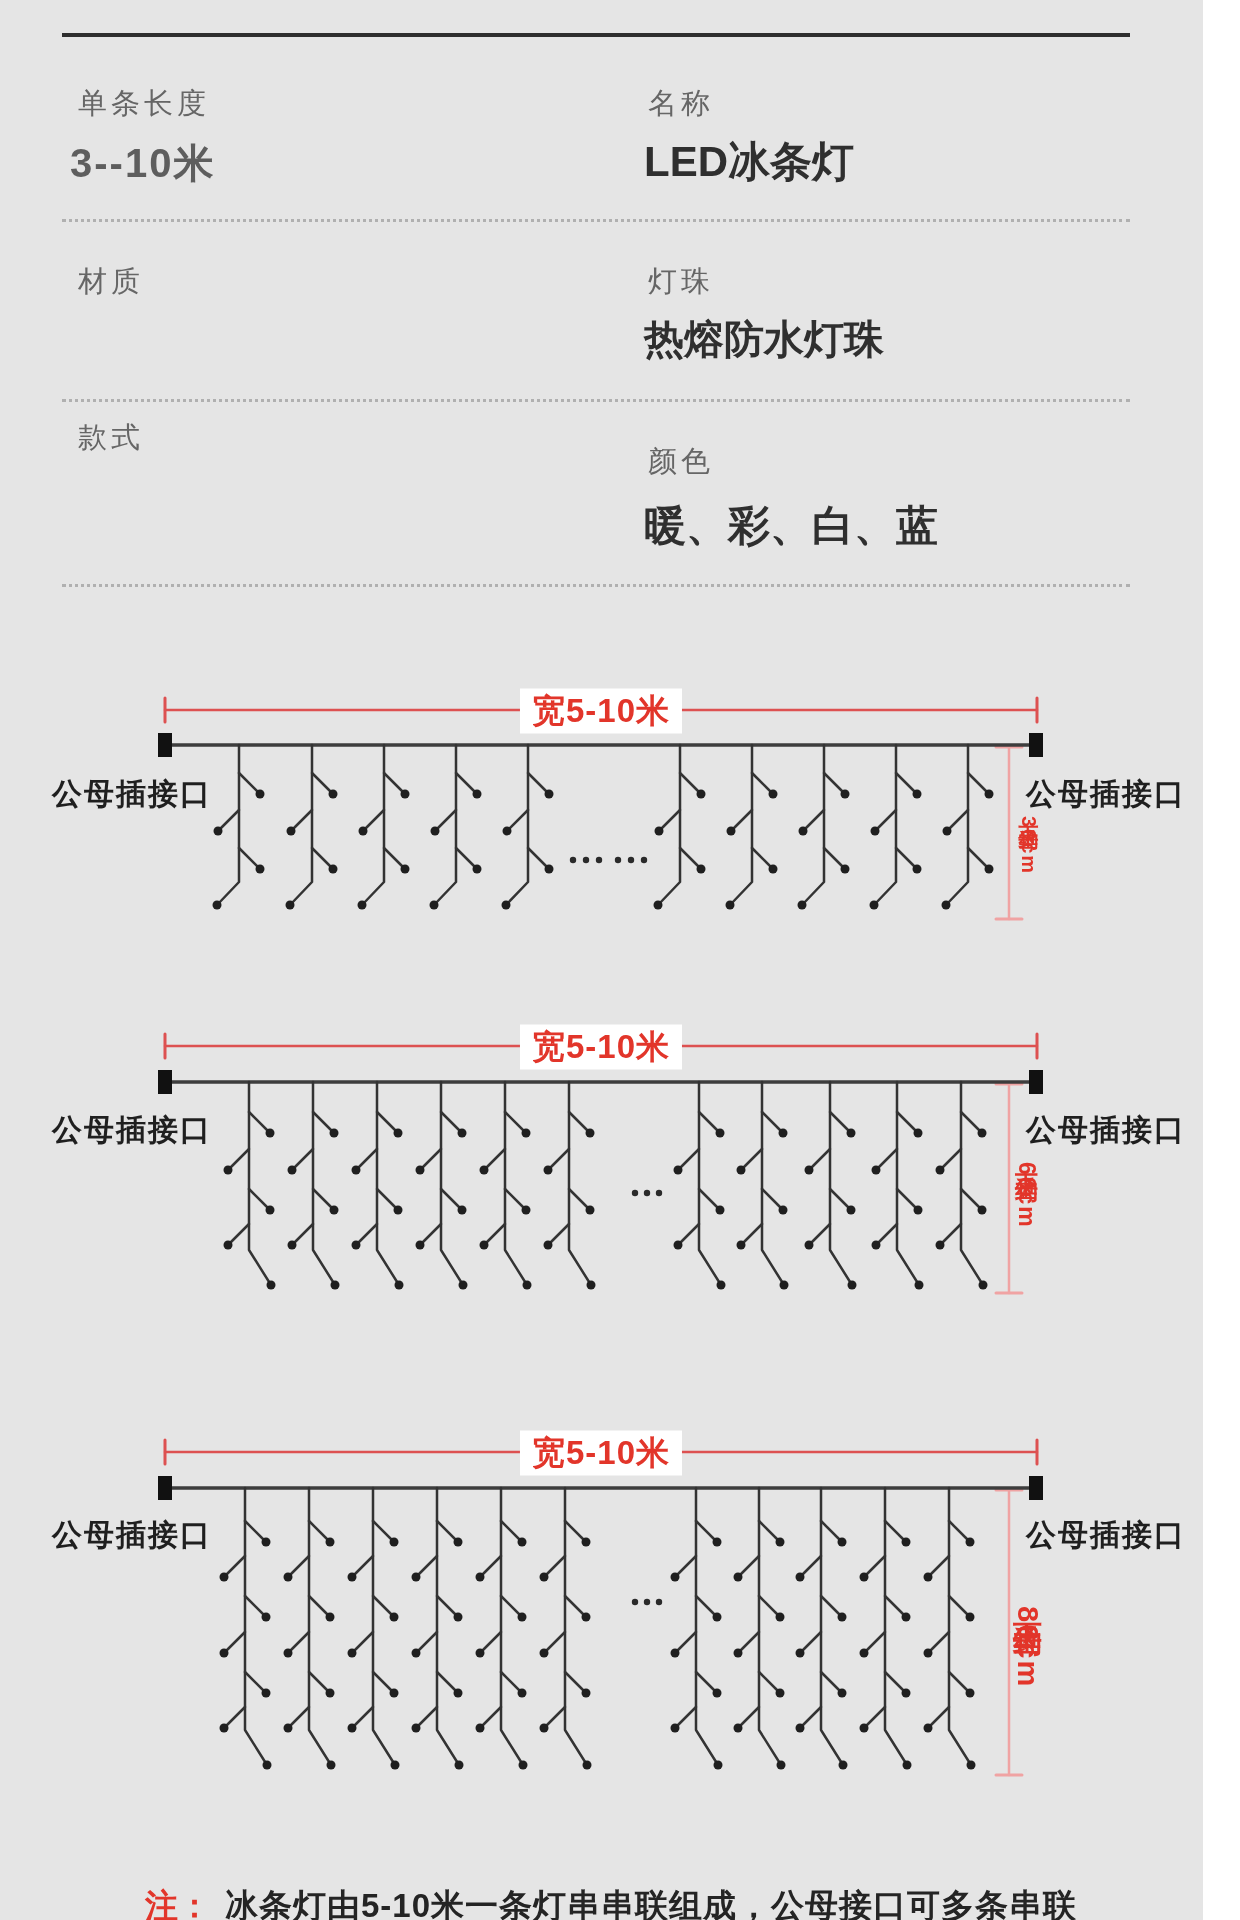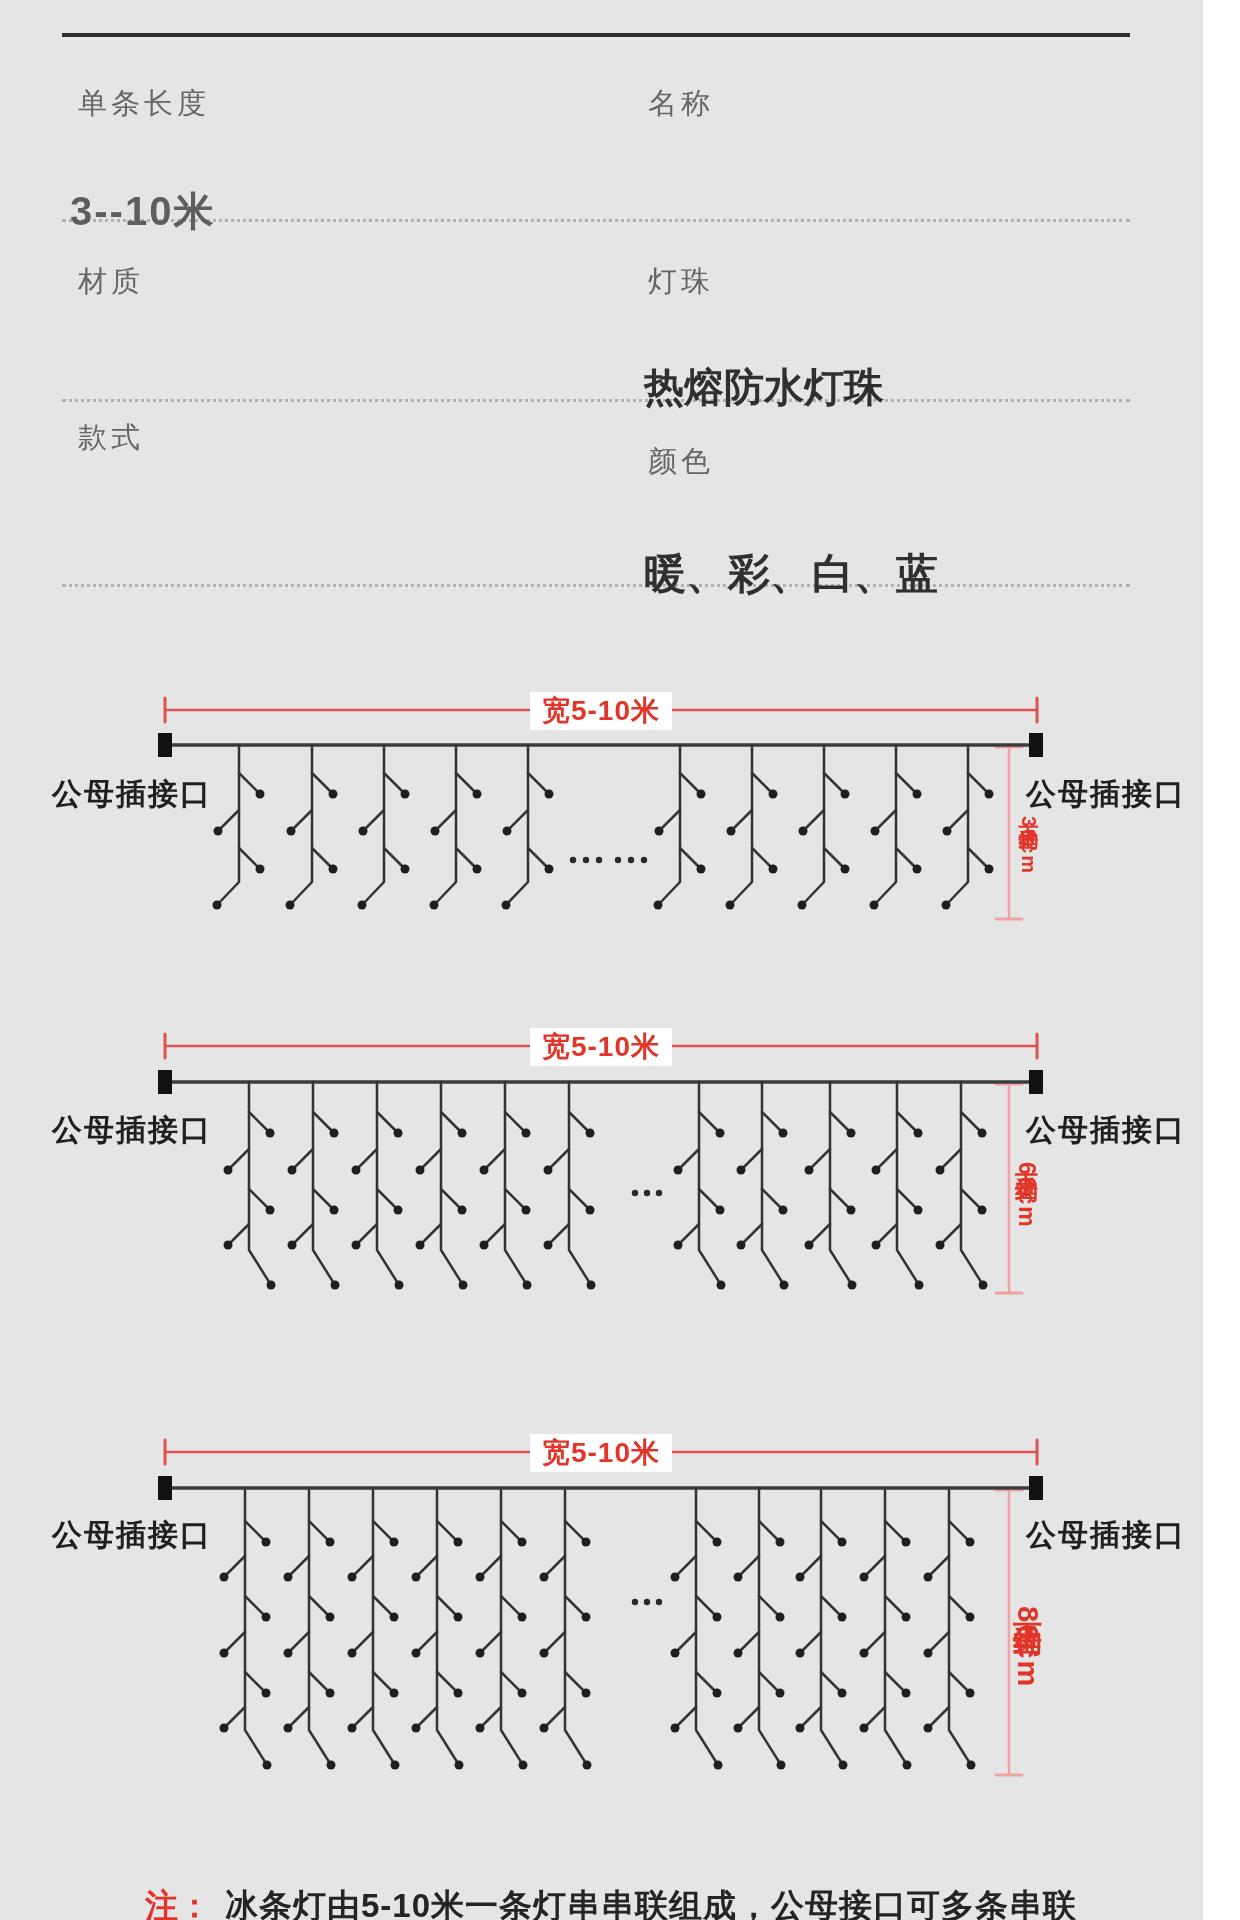--- a/index.html
+++ b/index.html
@@ -4,28 +4,28 @@
 <style>
   html,body{margin:0;padding:0;background:#ffffff;}
   .page{
     position:relative;width:1203px;height:1920px;background:#e5e5e5;overflow:hidden;
     font-family:"Liberation Sans","DejaVu Sans",sans-serif;
   }
   .abs{position:absolute;}
   .topline{left:62px;top:33px;width:1068px;height:4px;background:#2e2e2e;}
   .dotline{left:62px;width:1068px;height:0;border-top:3px dotted #b0b0b0;}
   .spec-label{font-size:29px;color:#666666;letter-spacing:4px;white-space:nowrap;}
-  .spec-value{font-size:40px;color:#2f2f2f;font-weight:600;white-space:nowrap;margin-top:48px;}
+  .spec-value{font-size:40px;color:#2f2f2f;font-weight:600;white-space:nowrap;}
   .v-heavy{font-weight:800;letter-spacing:2px;color:#5e5e5e;}
   .v-style{font-size:36px;font-weight:800;color:#2a2a2a;}
   svg.layer{left:0;top:0;z-index:1;}
   .txt{z-index:2;}
   .dim-label{
     transform:translate(-50%,-50%);background:#ffffff;color:#e2352a;
-    font-size:28px;font-weight:700;padding:0 12px;white-space:nowrap;letter-spacing:1px;
+    font-size:33px;font-weight:700;padding:0 12px;white-space:nowrap;letter-spacing:1px;
   }
   .conn-label{font-size:30px;font-weight:700;color:#1f1f1f;letter-spacing:2px;white-space:nowrap;}
   .droop-label{
     writing-mode:vertical-rl;text-orientation:mixed;color:#e2352a;font-weight:700;
     white-space:nowrap;letter-spacing:2px;
   }
   .note{display:flex;align-items:baseline;font-size:33px;font-weight:700;white-space:nowrap;}
   .note .pre{color:#e2352a;margin-right:14px;}
   .note .body{color:#242424;letter-spacing:1px;margin-top:20px;}
 </style>
@@ -35,20 +35,21 @@
 <div class="page">
 
   <div class="abs topline"></div>
   <div class="abs dotline" style="top:219px"></div>
   <div class="abs dotline" style="top:399px"></div>
   <div class="abs dotline" style="top:584px"></div>
 
   <div class="abs txt spec-label" style="left:78px;top:84px">单条长度</div>
   <div class="abs txt spec-value v-heavy" style="left:70px;top:136px">3--10米</div>
   <div class="abs txt spec-label" style="left:648px;top:84px">名称</div>
+  <div class="abs txt spec-value" style="left:644px;top:134px;font-size:42px">LED冰条灯</div>
 
   <div class="abs txt spec-label" style="left:78px;top:262px">材质</div>
   <div class="abs txt spec-label" style="left:648px;top:262px">灯珠</div>
   <div class="abs txt spec-value" style="left:644px;top:312px;font-weight:700">热熔防水灯珠</div>
 
   <div class="abs txt spec-label" style="left:78px;top:418px">款式</div>
   <div class="abs txt spec-label" style="left:648px;top:442px">颜色</div>
   <div class="abs txt spec-value" style="left:644px;top:498px;font-size:42px;font-weight:700">暖、彩、白、蓝</div>
 
   <svg id="diagram-svg" class="abs layer" width="1240" height="1920" viewBox="0 0 1240 1920">

